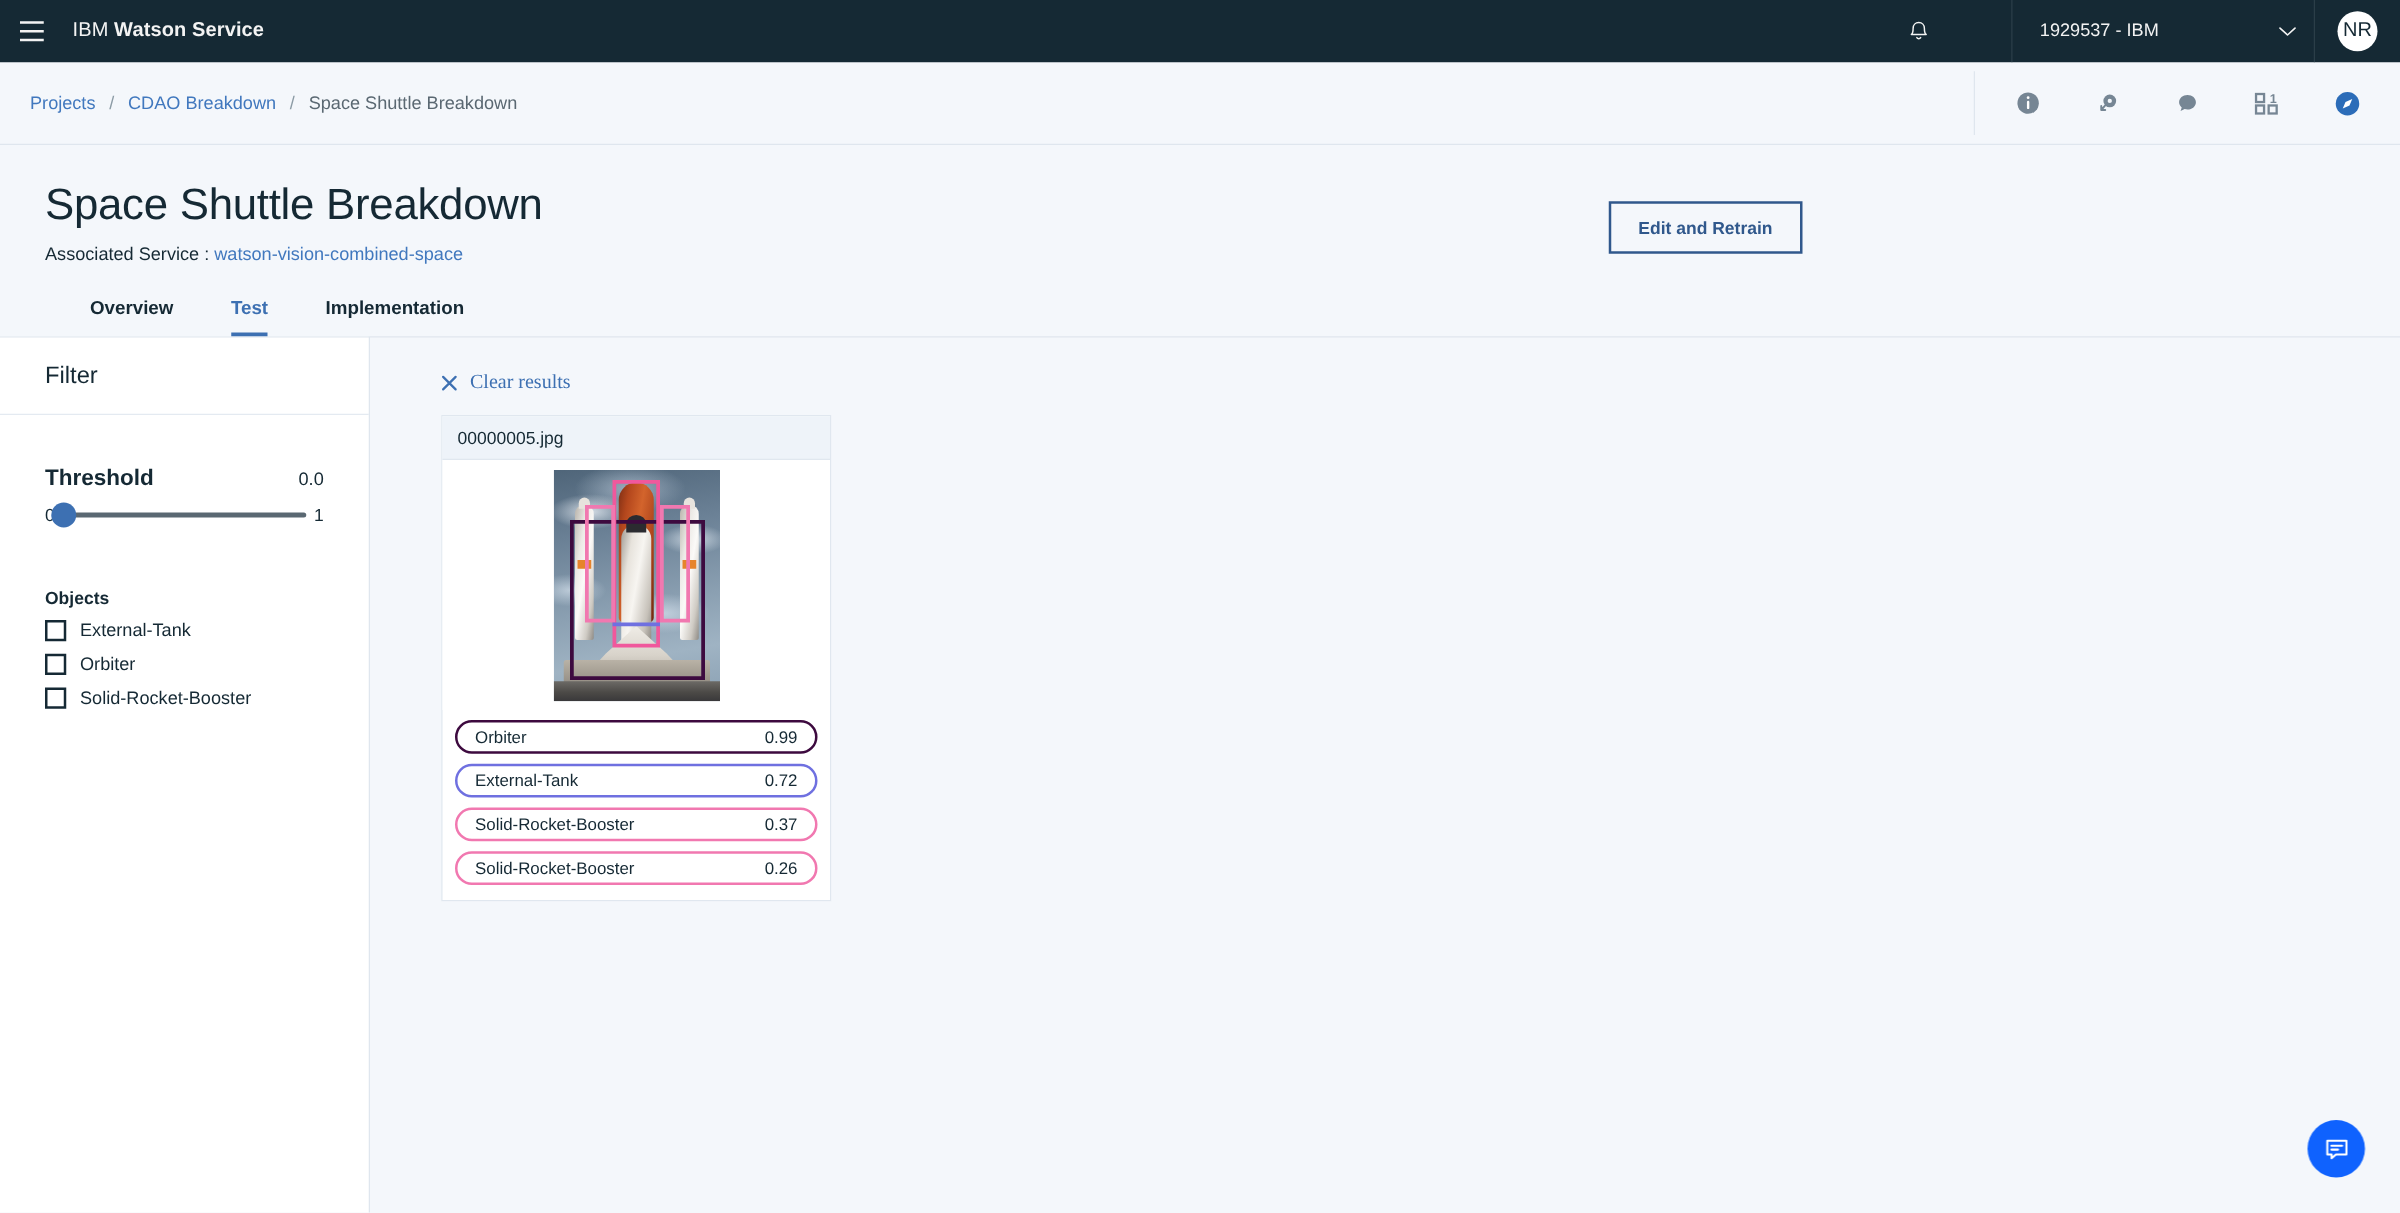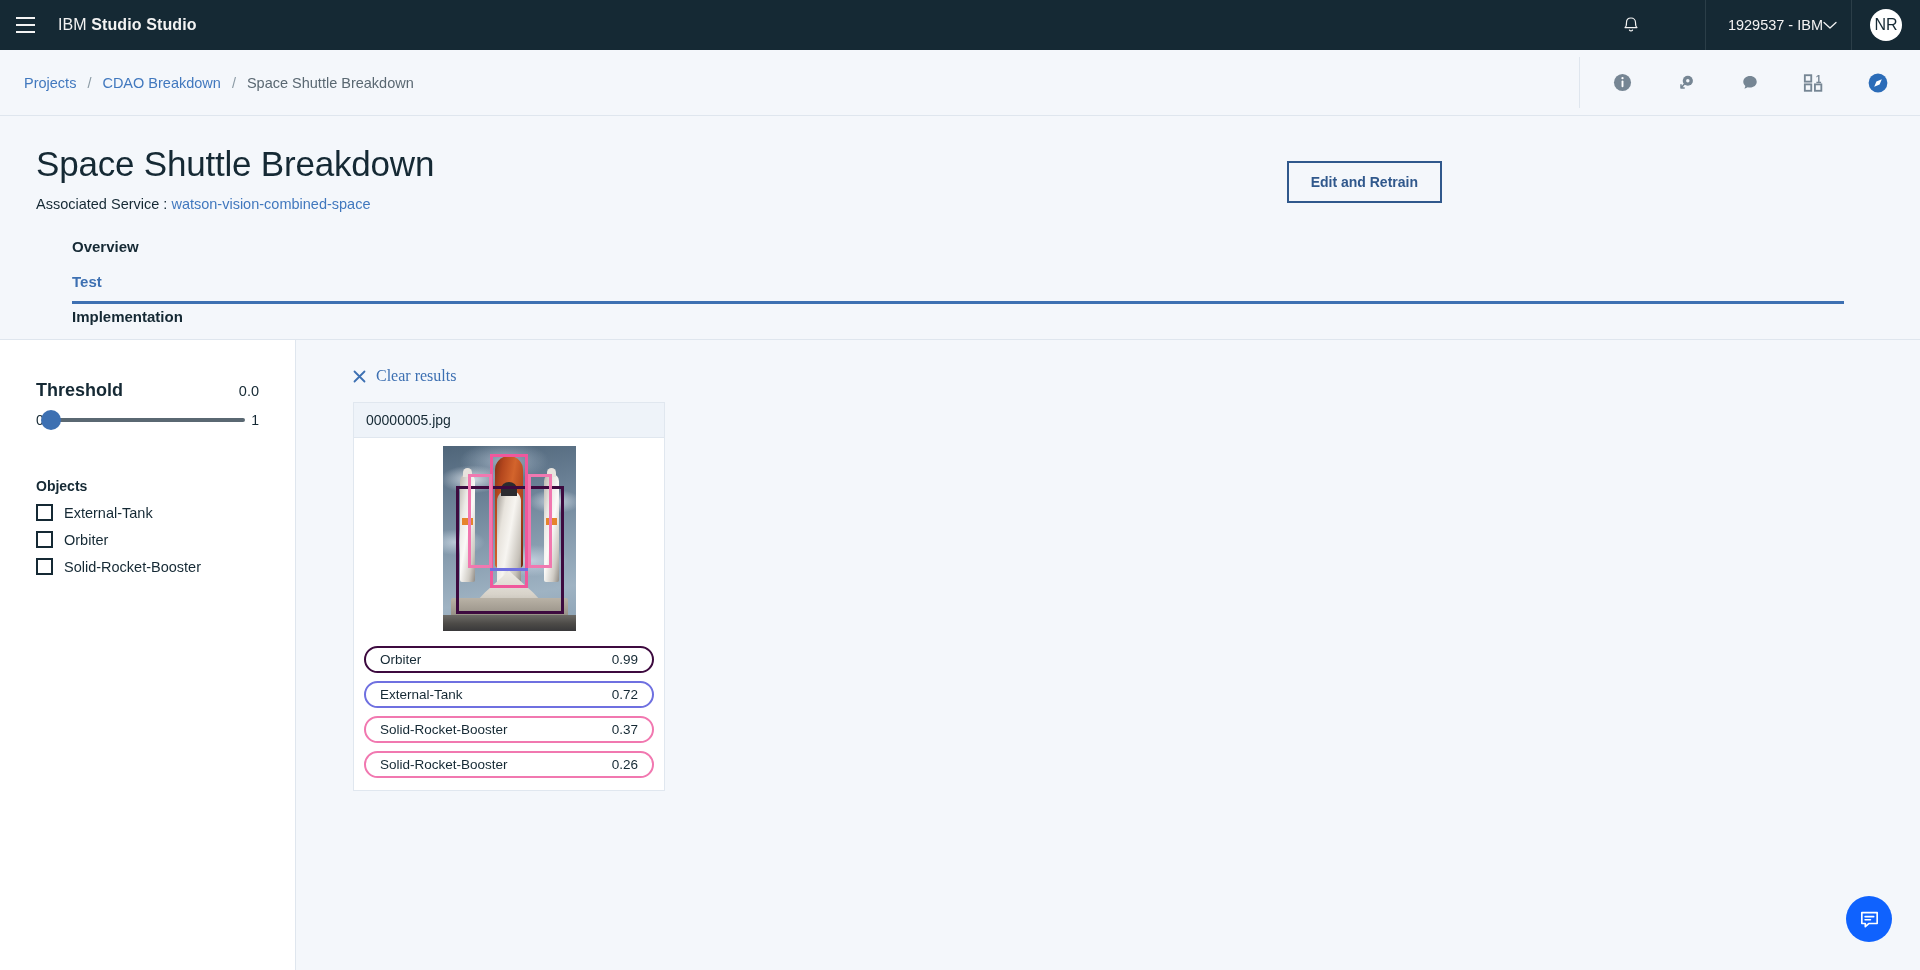--- a/index.html
+++ b/index.html
@@ -35,21 +35,21 @@
   .brand .prod { font-weight: 700; }
   .topnav-right {
     margin-left: auto; display: flex; align-items: center; height: 50px;
   }
   .nav-bell {
     width: 52px; height: 50px; display: flex;
     align-items: center; justify-content: center; cursor: pointer;
   }
   .acct {
     height: 50px; display: flex; align-items: center;
-    padding: 0 14px 0 22px; 
+    padding: 0 14px 0 22px; gap: 96px;
     border-left: 1px solid #2b3e48;
     border-right: 1px solid #2b3e48;
     color: #f3f3f3; font-size: 14.5px; cursor: pointer; margin-left: 48px;
   }
   .acct .chev { display: flex; align-items: center; }
   .avatar-wrap {
     width: 68px; height: 50px; display: flex;
     align-items: center; justify-content: center;
   }
   .avatar {
@@ -101,21 +101,21 @@
     position: absolute; right: 478px; top: 45px;
     border: 2px solid #30588c; background: transparent;
     color: #30588c; font-weight: 700; font-size: 14px;
     padding: 11px 22px; cursor: pointer;
     font-family: "Liberation Sans", sans-serif;
   }
 
   
   .tabs {
     display: flex; margin-top: 22px; padding-left: 36px;
-    gap: 0; position: relative; flex-direction: column;
+    gap: 0; position: relative;
   }
   .tab {
     font-size: 15px; font-weight: 700; color: #152934;
     padding: 4px 0 11px 0; margin-right: 46px;
     cursor: pointer; border-bottom: 3px solid transparent;
   }
   .tab.active { color: #3d70b2; border-bottom-color: #3d70b2; }
 
   
   .split { display: flex; height: 715px; }
@@ -306,21 +306,21 @@
 <body>
 
 <div class="topnav">
   <div class="hamburger">
     <span></span>
     <span></span>
     <span></span>
   </div>
   <div class="brand">
     <span class="ibm">IBM</span>
-    <span class="prod">Studio Studio</span>
+    <span class="prod">Watson Service</span>
   </div>
 
   <div class="topnav-right">
     <div class="nav-bell">
       <svg width="18" height="19" viewBox="0 0 20 21" fill="none">
         <path d="M10 2.2c-3 0-5 2.2-5 5 0 4.6-1.6 5.6-1.6 5.6h13.2s-1.6-1-1.6-5.6c0-2.8-2-5-5-5z" stroke="#f3f3f3" stroke-width="1.3" stroke-linejoin="round"></path>
         <path d="M8.3 15.6a2 2 0 0 0 3.4 0" stroke="#f3f3f3" stroke-width="1.3" stroke-linecap="round"></path>
       </svg>
     </div>
     <div class="acct">
@@ -394,20 +394,21 @@
   <div class="tabs">
     <div class="tab">Overview</div>
     <div class="tab active">Test</div>
     <div class="tab">Implementation</div>
   </div>
 </div>
 
 <div class="split">
 
   <div class="filterpane">
+    <div class="filter-title">Filter</div>
     <div class="filter-body">
 
       <div class="thr-row">
         <span class="thr-label">Threshold</span>
         <span class="thr-val">0.0</span>
       </div>
 
       <div class="slider-row">
         <span class="slider-end">0</span>
         <div class="track">

